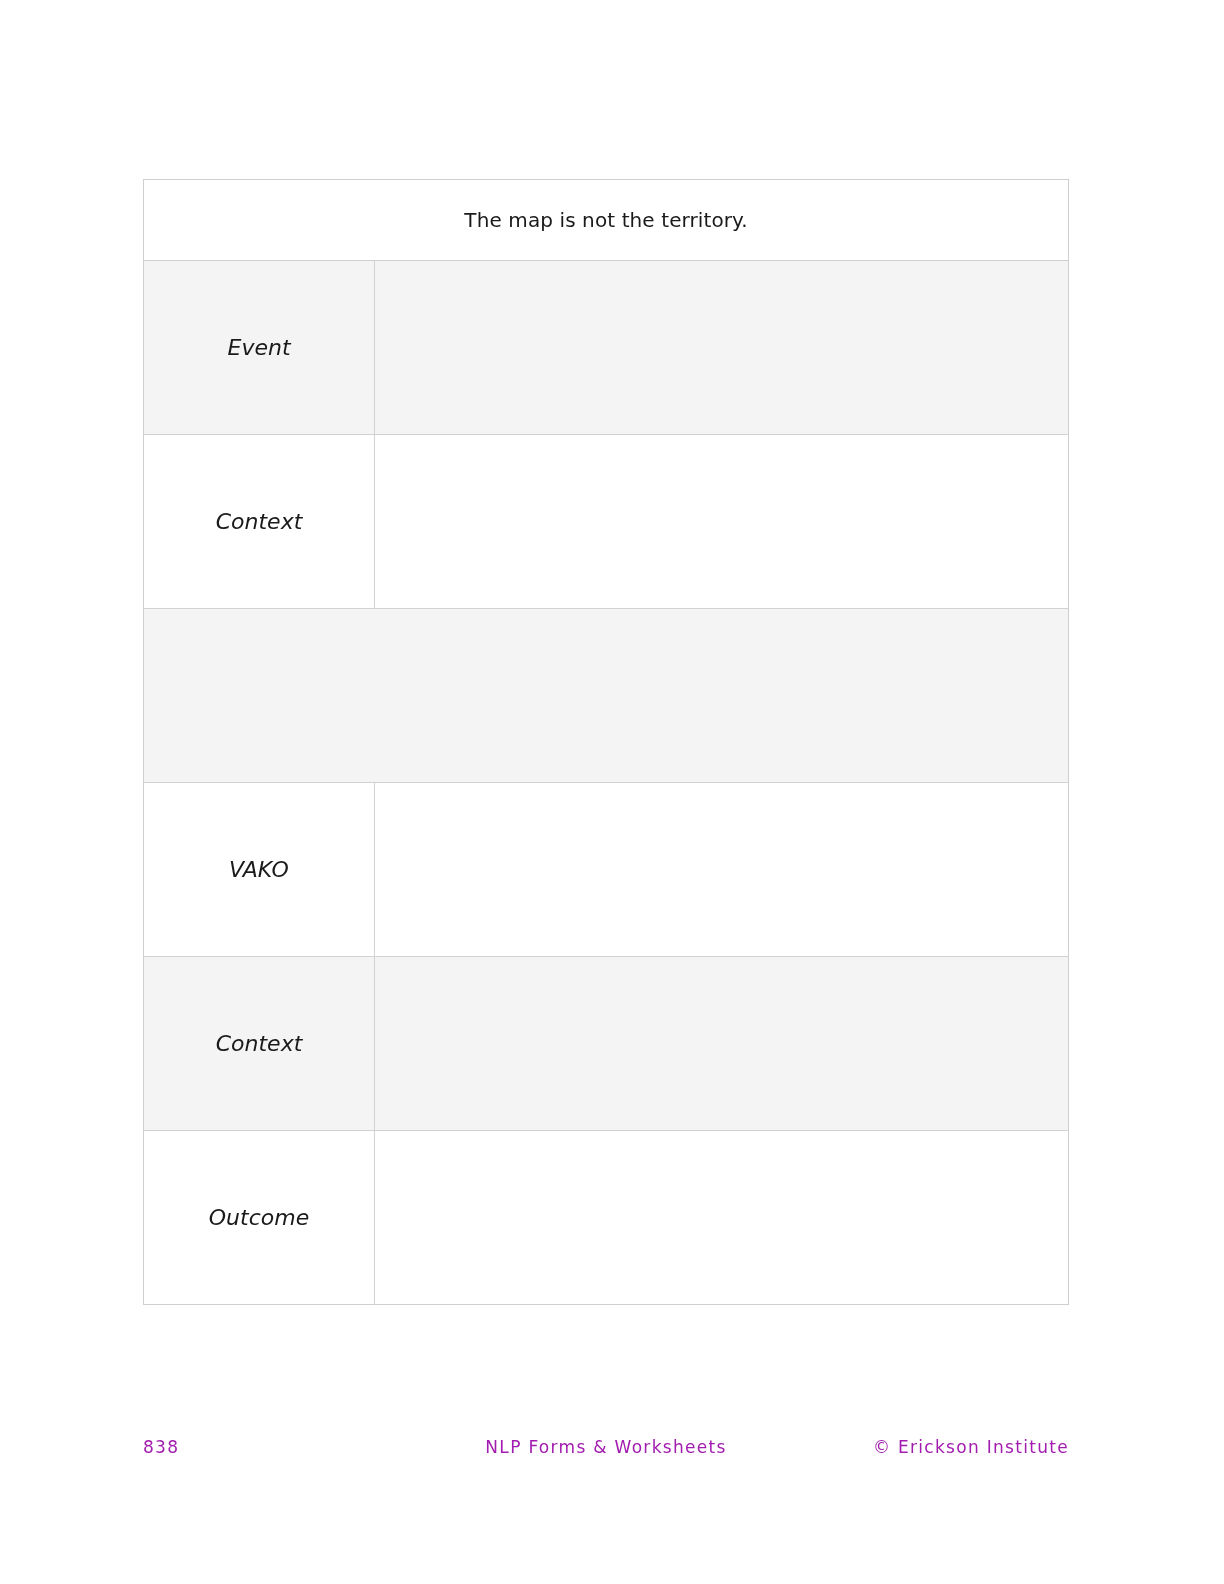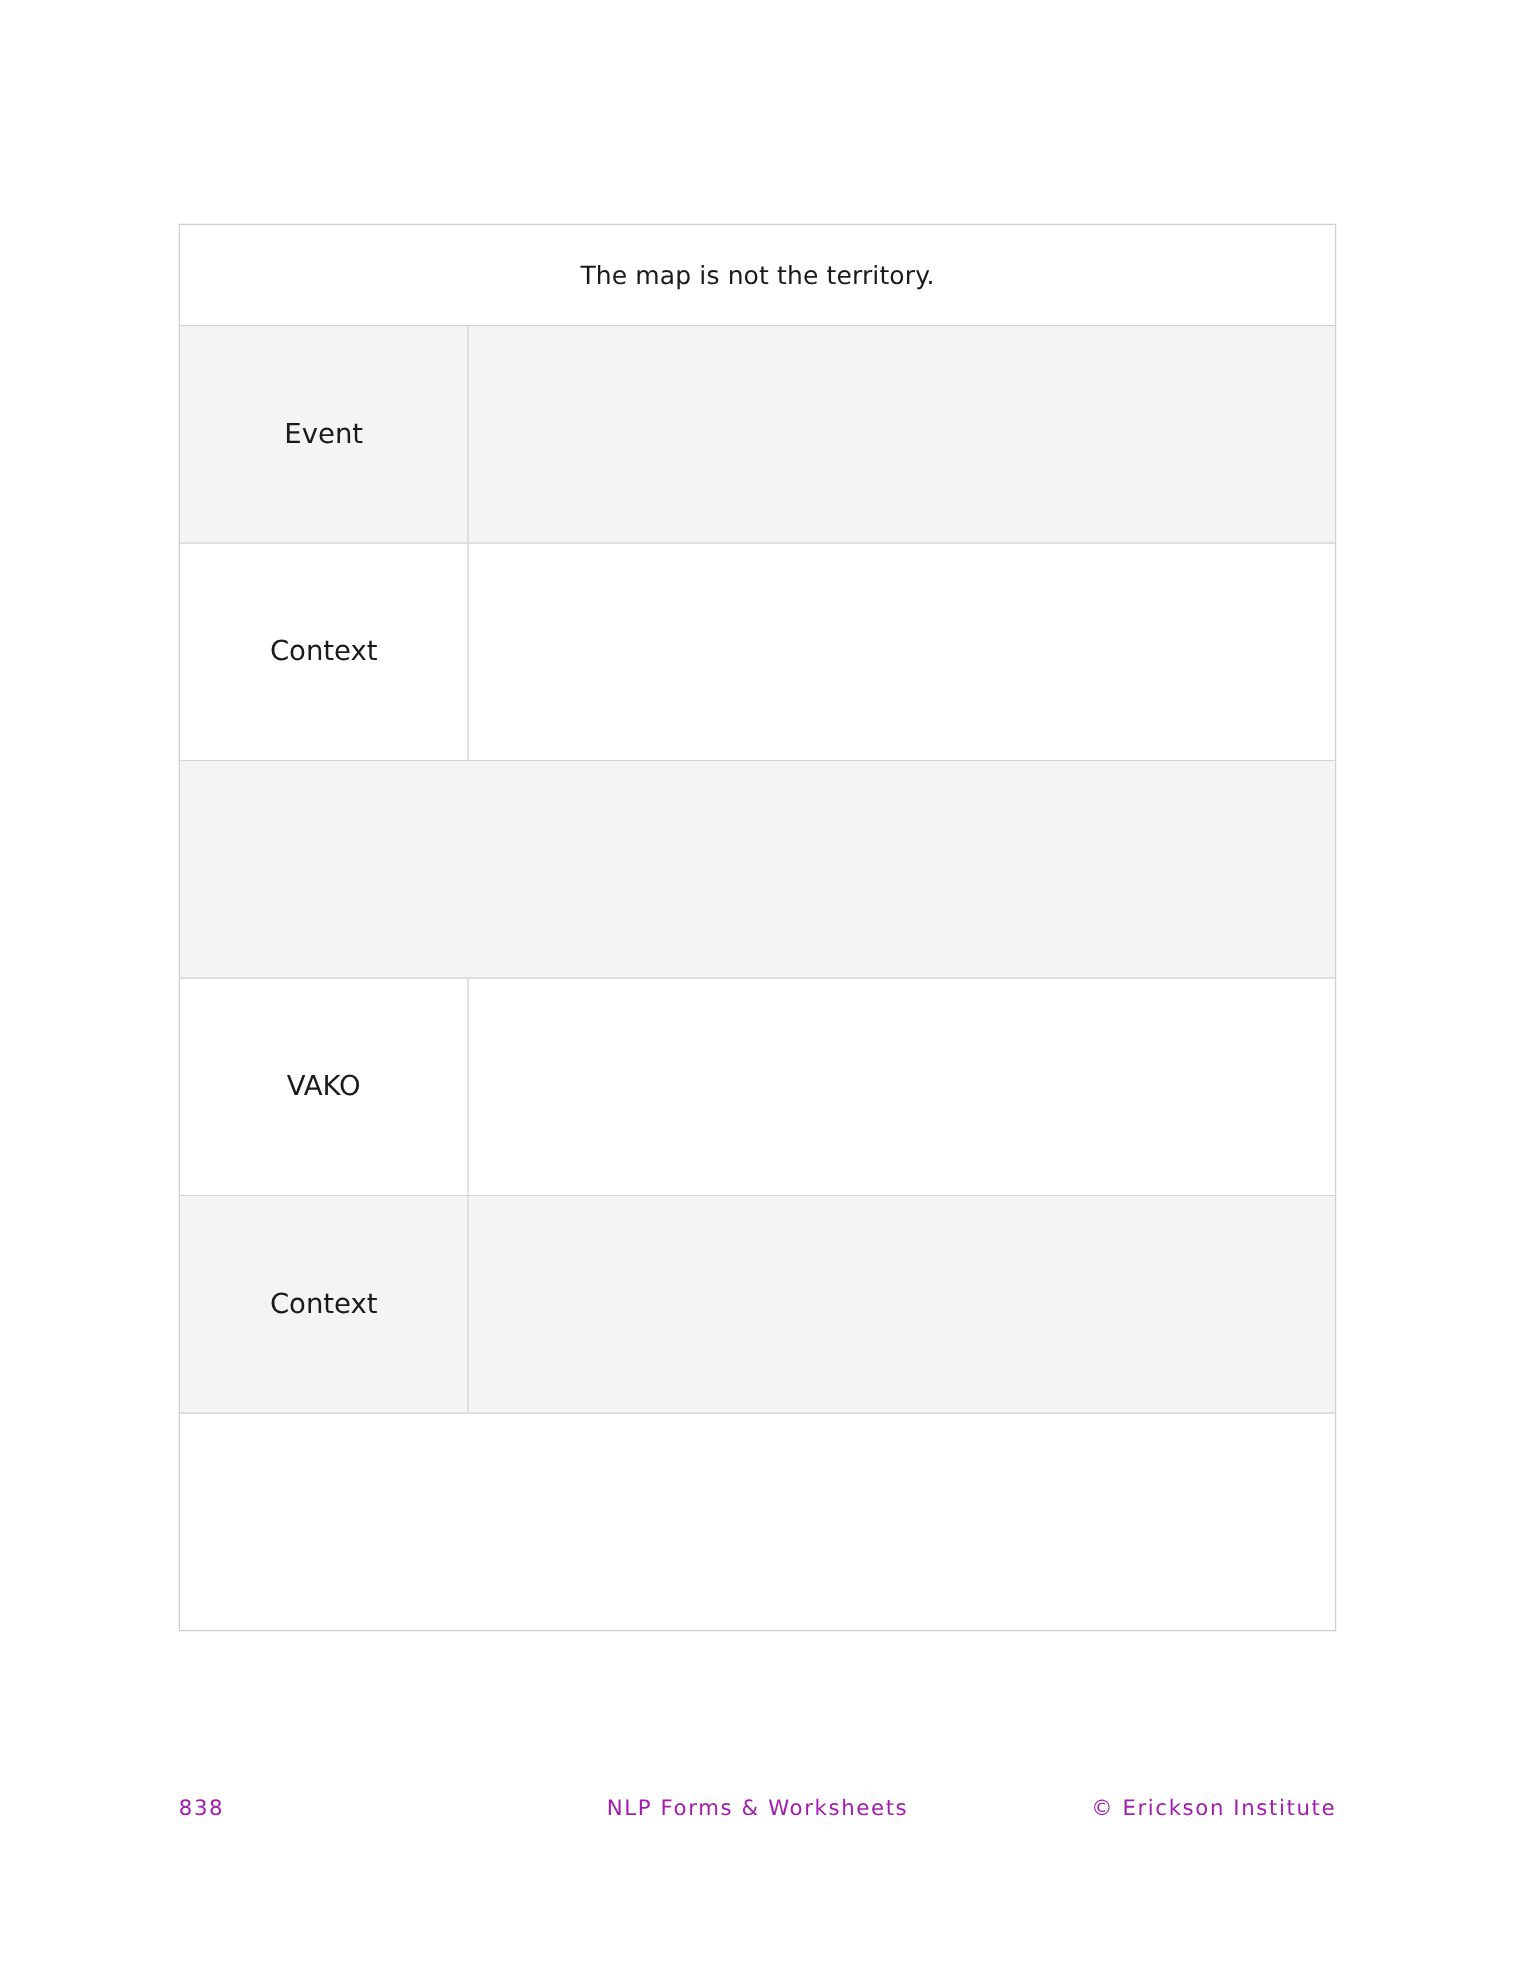--- a/index.html
+++ b/index.html
@@ -5,21 +5,21 @@
   html, body { margin: 0; padding: 0; background: #ffffff; }
   body { width: 1224px; height: 1584px; position: relative; font-family: "DejaVu Sans", sans-serif; color: #1a1a1a; }
   .sheet {
     position: absolute; left: 143px; top: 179px; width: 926px;
     border: 1px solid #cfcfcf; box-sizing: border-box;
   }
   .title-row {
     height: 80px; display: flex; align-items: center; justify-content: center;
     font-size: 20px; border-bottom: 1px solid #cfcfcf; letter-spacing: 0.1px;
   }
-  .row { display: flex; height: 174px; border-bottom: 1px solid #d2d2d2; box-sizing: border-box; }
+  .row { display: flex; height: 174px; border-bottom: 1px solid #d2d2d2; box-sizing: border-box; font-style: italic; }
   .row:last-child { border-bottom: none; height: 173px; }
   .row.shaded { background: #f4f4f4; }
   .label-cell {
     width: 231px; border-right: 1px solid #d2d2d2; display: flex; align-items: center;
     justify-content: center; font-size: 22px; box-sizing: border-box;
   }
   .value-cell { flex: 1; }
   .footer {
     position: absolute; top: 1437px; left: 143px; width: 926px; height: 24px;
     font-size: 17px; color: #a21caf; letter-spacing: 1.3px;
@@ -48,20 +48,21 @@
   </div>
   <div class="row">
     <div class="label-cell">VAKO</div>
     <div class="value-cell"></div>
   </div>
   <div class="row shaded">
     <div class="label-cell">Context</div>
     <div class="value-cell"></div>
   </div>
   <div class="row">
+    <div class="label-cell">Outcome</div>
     <div class="value-cell"></div>
   </div>
 </div>
 
 <div class="footer">
   <span class="f-page">838</span>
   <span class="f-center">NLP Forms &amp; Worksheets</span>
   <span class="f-right">© Erickson Institute</span>
 </div>
 

